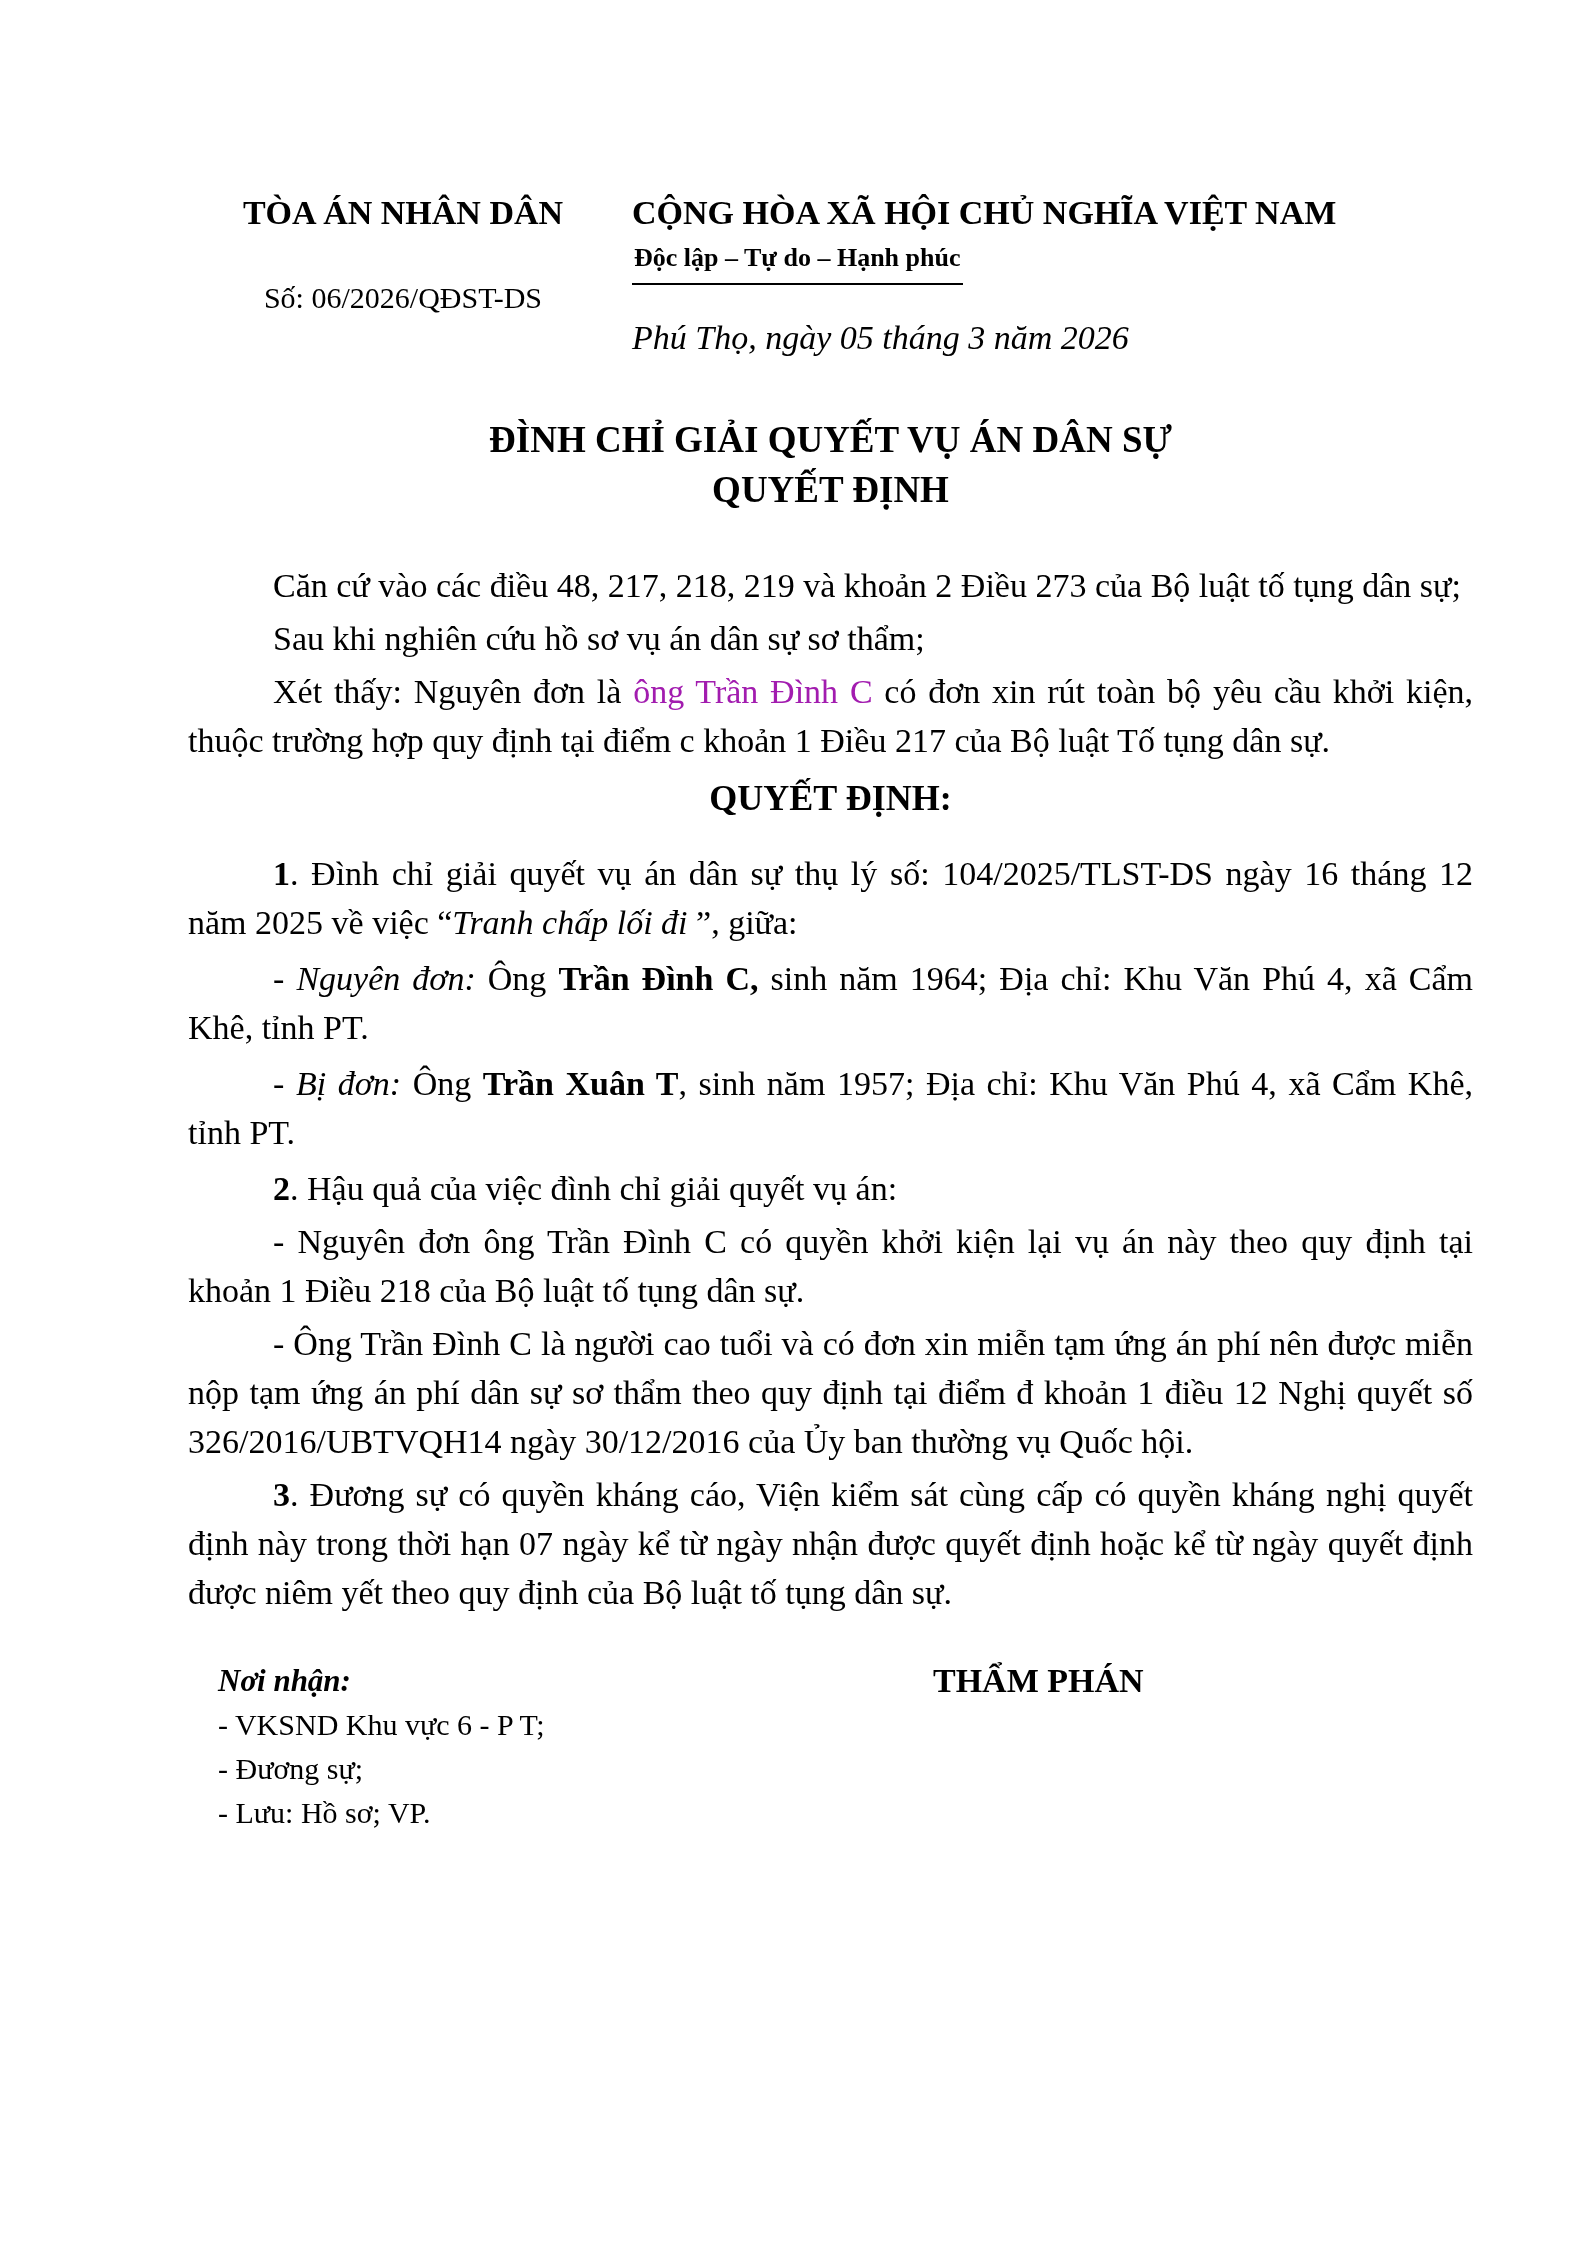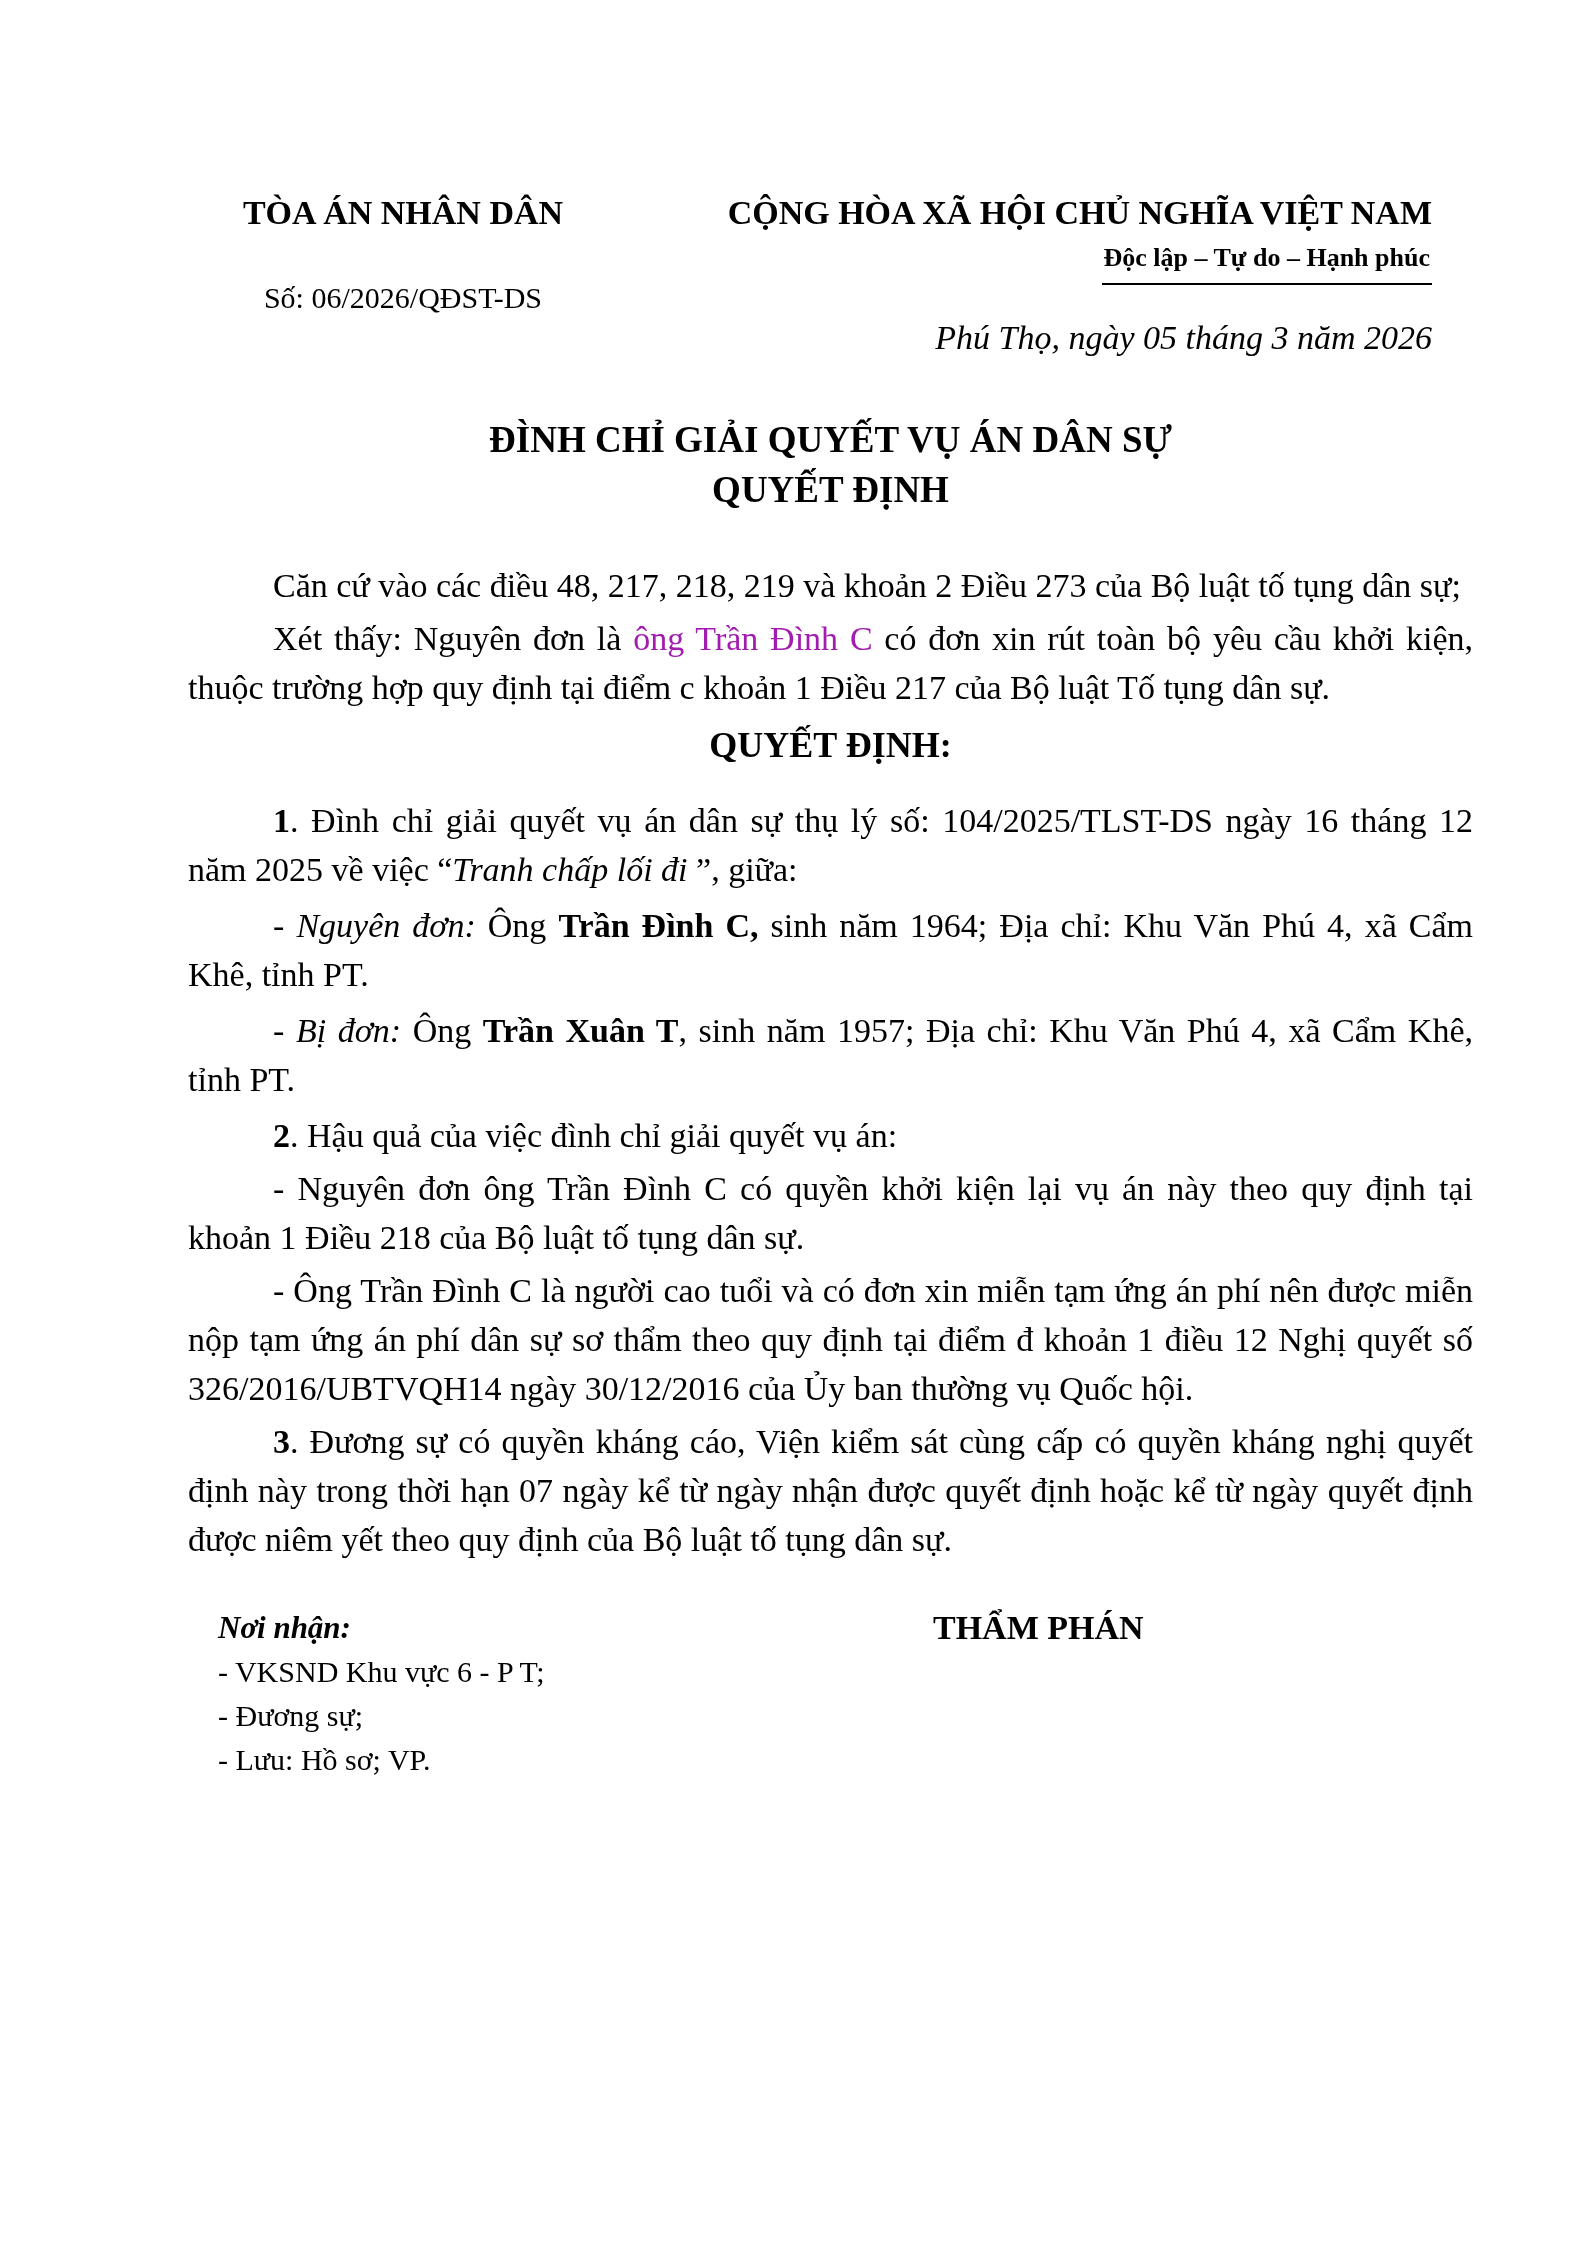--- a/index.html
+++ b/index.html
@@ -21,21 +21,21 @@
   
   .header-row { display: flex; align-items: flex-start; }
   .header-left {
     width: 430px;
     text-align: center;
     flex: none;
   }
   .header-right {
     width: 800px;
     margin-left: 14px;
-    text-align: right;
+    text-align: left;
     flex: none;
   }
   .court-line {
     font-weight: bold;
     font-size: 34px;
     line-height: 45px;
     white-space: nowrap;
   }
   .doc-number {
     margin-top: 42px;
@@ -146,20 +146,21 @@
 
   <div class="doc-title">
     <div>ĐÌNH CHỈ GIẢI QUYẾT VỤ ÁN DÂN SỰ</div>
     <div>QUYẾT ĐỊNH</div>
   </div>
 
   <div class="doc-body">
 
     <p><span>Căn cứ vào các điều 48, 217, 218, 219 và khoản 2 Điều 273 của Bộ luật tố tụng dân sự;</span></p>
 
+    <p><span>Sau khi nghiên cứu hồ sơ vụ án dân sự sơ thẩm;</span></p>
 
     <p><span>Xét thấy: Nguyên đơn là </span><span class="blue">ông Trần Đình C</span><span> có đơn xin rút toàn bộ yêu cầu khởi kiện, thuộc trường hợp quy định tại điểm c khoản 1 Điều 217 của Bộ luật Tố tụng dân sự.</span></p>
 
     <div class="decision-heading">QUYẾT ĐỊNH:</div>
 
     <p><span class="b">1</span><span>. Đình chỉ giải quyết vụ án dân sự thụ lý số: 104/2025/TLST-DS ngày 16 tháng 12 năm 2025 về việc “</span><span class="i">Tranh chấp lối đi </span><span>”, giữa:</span></p>
 
     <p class="party"><span>- </span><span class="i">Nguyên đơn:</span><span> Ông </span><span class="b">Trần Đình C,</span><span> sinh năm 1964; Địa chỉ: Khu Văn Phú 4, xã Cẩm Khê, tỉnh PT.</span></p>
 
     <p class="party"><span>- </span><span class="i">Bị đơn:</span><span> Ông </span><span class="b">Trần Xuân T</span><span>, sinh năm 1957; Địa chỉ: Khu Văn Phú 4, xã Cẩm Khê, tỉnh PT.</span></p>

